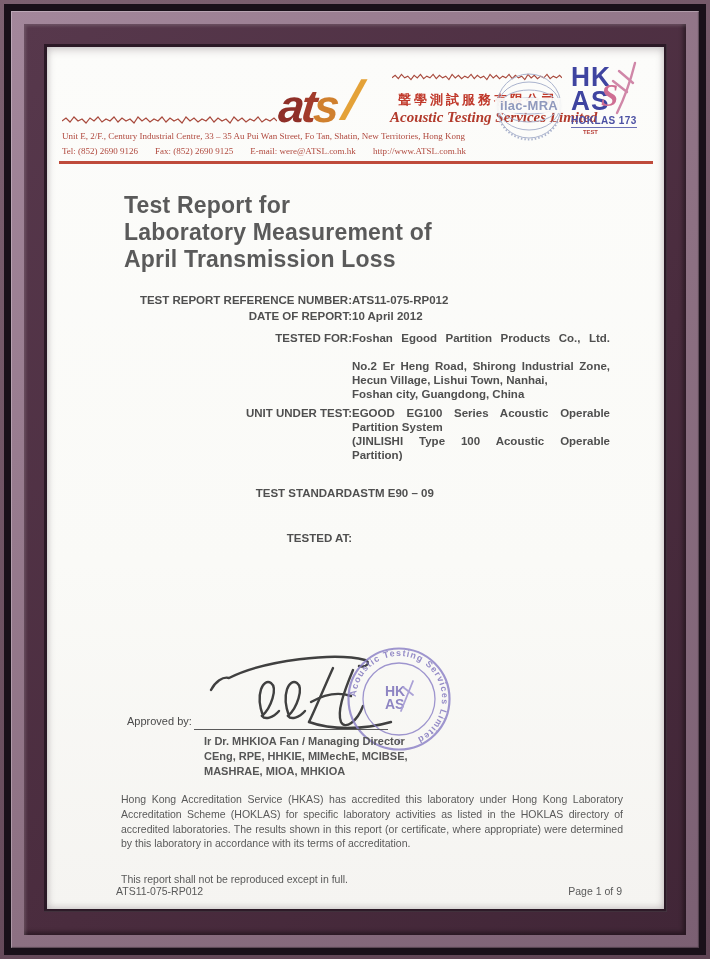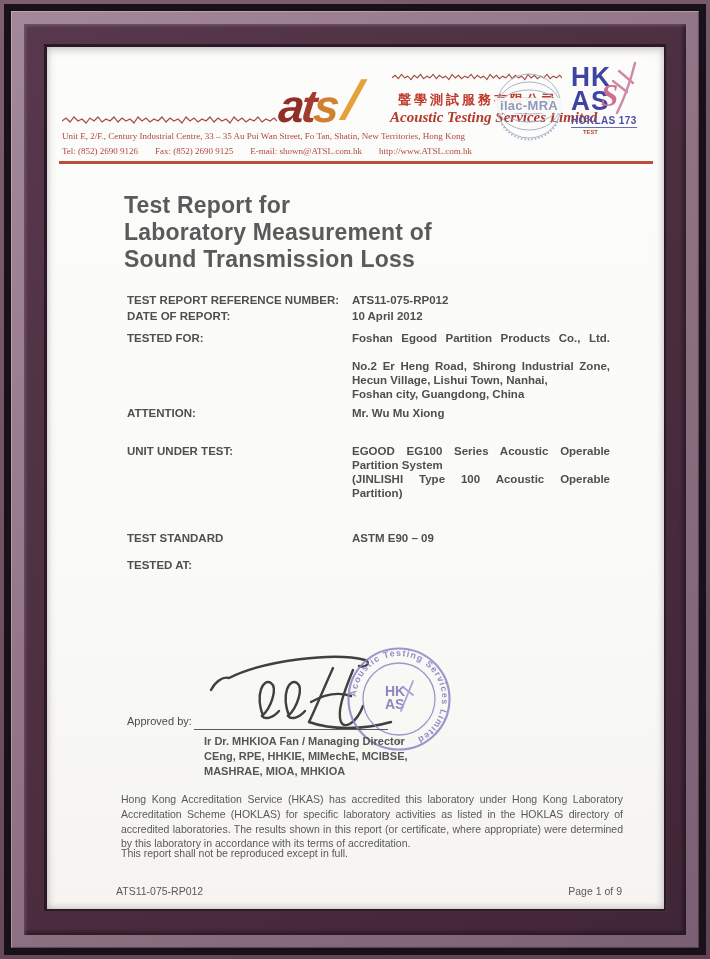--- a/index.html
+++ b/index.html
@@ -55,34 +55,34 @@
   .fields{position:absolute;left:80px;top:246px;width:486px;font-size:11.5px;line-height:14px;font-weight:bold;color:#4f4f4f;}
   .field-row{display:flex;}
   .field-row:nth-child(1){margin-top:0;}
   .field-row:nth-child(2){margin-top:2px;}
   .field-row:nth-child(3){margin-top:8px;}
   .field-row:nth-child(4){margin-top:14px;}
   .field-row:nth-child(5){margin-top:5px;}
   .field-row:nth-child(6){margin-top:24px;}
   .field-row:nth-child(7){margin-top:31px;}
   .field-row:nth-child(8){margin-top:13px;flex-direction:column;}
-  .field-label{width:225px;flex:0 0 225px;}
+  .field-label{width:225px;flex:0 0 225px;text-align:right;}
   .field-value{width:258px;flex:0 0 258px;}
   .vline.just{text-align:justify;text-align-last:justify;}
   
   .sig-area{position:absolute;left:0;top:597px;width:617px;height:140px;}
   .stamp{position:absolute;left:298px;top:1px;opacity:.82;}
   .signature{position:absolute;left:158px;top:6px;}
   .approved{position:absolute;left:80px;top:71px;font-size:11px;color:#4a4a4a;}
   .sig-line{position:absolute;left:147px;top:85px;width:194px;border-bottom:1.6px solid #5a5a5a;}
   .sig-names{position:absolute;left:157px;top:90px;font-size:11px;line-height:15px;font-weight:bold;color:#565656;}
   
   .accred{position:absolute;left:74px;top:745px;width:502px;font-size:10.5px;line-height:14.8px;
           color:#595959;text-align:justify;}
-  .note{position:absolute;left:74px;top:800px;font-size:10.5px;color:#595959;}
+  .note{position:absolute;left:74px;top:826px;font-size:10.5px;color:#595959;}
   .page-row{position:absolute;left:69px;top:838px;width:506px;display:flex;
             justify-content:space-between;font-size:10.5px;color:#595959;}
 </style>
 </head>
 <body>
 
 <div class="scene">
  <div class="f1">
   <div class="f2">
    <div class="f3">
@@ -129,30 +129,30 @@
           <span class="hkas-s">S</span>
           <div class="hoklas">HOKLAS 173</div>
           <div class="hoklas-test">TEST</div>
         </div>
 
         <div class="hdr-addr">
           <div>Unit E, 2/F., Century Industrial Centre, 33 – 35 Au Pui Wan Street, Fo Tan, Shatin, New Territories, Hong Kong</div>
           <div class="hdr-contact">
             <span>Tel: (852) 2690 9126</span>
             <span>Fax: (852) 2690 9125</span>
-            <span>E-mail: shown@ATSL.com.hk</span>
+            <span>E-mail: were@ATSL.com.hk</span>
             <span>http://www.ATSL.com.hk</span>
           </div>
         </div>
         <div class="red-rule"></div>
 
         <div class="title">
           <div>Test Report for</div>
           <div>Laboratory Measurement of</div>
-          <div>Sound Transmission Loss</div>
+          <div>April Transmission Loss</div>
         </div>
 
         <div class="fields" id="fields">
                   <div class="field-row">
                     <div class="field-label">TEST REPORT REFERENCE NUMBER:</div>
                     <div class="field-value">
                       <div class="vline">ATS11-075-RP012</div>
                     </div>
                   </div>
                   <div class="field-row">
@@ -166,26 +166,20 @@
                     <div class="field-value">
                       <div class="vline just">Foshan Egood Partition Products Co., Ltd.</div>
                     </div>
                   </div>
                   <div class="field-row">
                     <div class="field-label"></div>
                     <div class="field-value">
                       <div class="vline just">No.2 Er Heng Road, Shirong Industrial Zone,</div>
                       <div class="vline">Hecun Village, Lishui Town, Nanhai,</div>
                       <div class="vline">Foshan city, Guangdong, China</div>
-                    </div>
-                  </div>
-                  <div class="field-row">
-                    <div class="field-label">ATTENTION:</div>
-                    <div class="field-value">
-                      <div class="vline">Mr. Wu Mu Xiong</div>
                     </div>
                   </div>
                   <div class="field-row">
                     <div class="field-label">UNIT UNDER TEST:</div>
                     <div class="field-value">
                       <div class="vline just">EGOOD EG100 Series Acoustic Operable</div>
                       <div class="vline">Partition System</div>
                       <div class="vline just">(JINLISHI Type 100 Acoustic Operable</div>
                       <div class="vline">Partition)</div>
                     </div>

